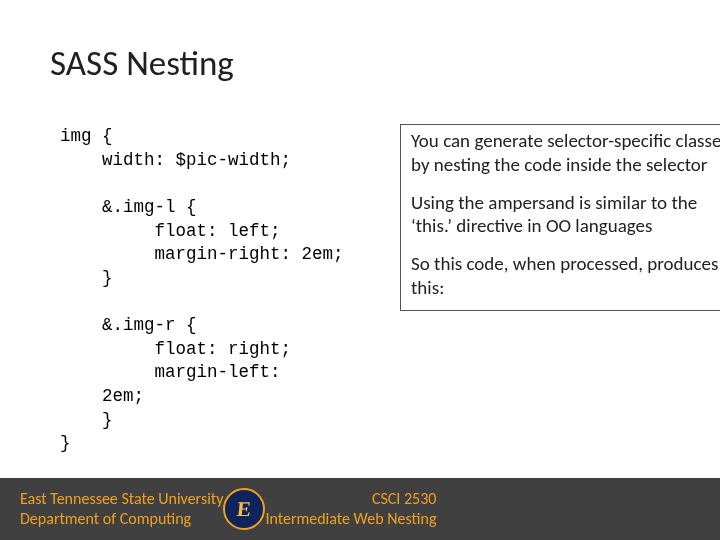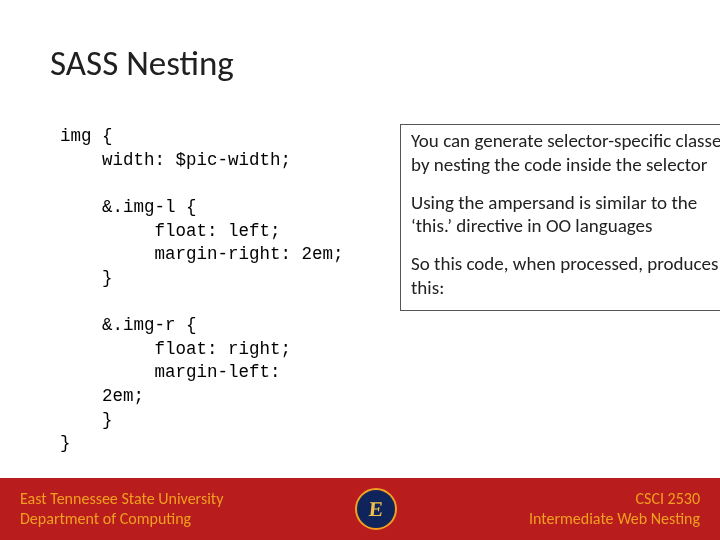--- a/index.html
+++ b/index.html
@@ -28,24 +28,23 @@
     font-size: 19px;
     line-height: 1.25;
     color: #222;
     margin-bottom: 14px;
   }
   .explain-box p:last-child { margin-bottom: 0; }
   .footer {
     position: absolute;
     left: 0; right: 0; bottom: 0;
     height: 62px;
-    background: #b91c1c;
+    background: #404040;
     display: flex;
     align-items: center;
-    justify-content: space-between;
     padding: 0 20px;
   }
   .footer-left { color: #f0a020; font-size: 16px; line-height: 1.25; text-align: left; }
   .footer-right { color: #f0a020; font-size: 16px; line-height: 1.25; text-align: right; }
   .logo {
     width: 42px; height: 42px;
     border-radius: 50%;
     background: #10245c;
     border: 2px solid #f0a020;
     display: flex; align-items: center; justify-content: center;

